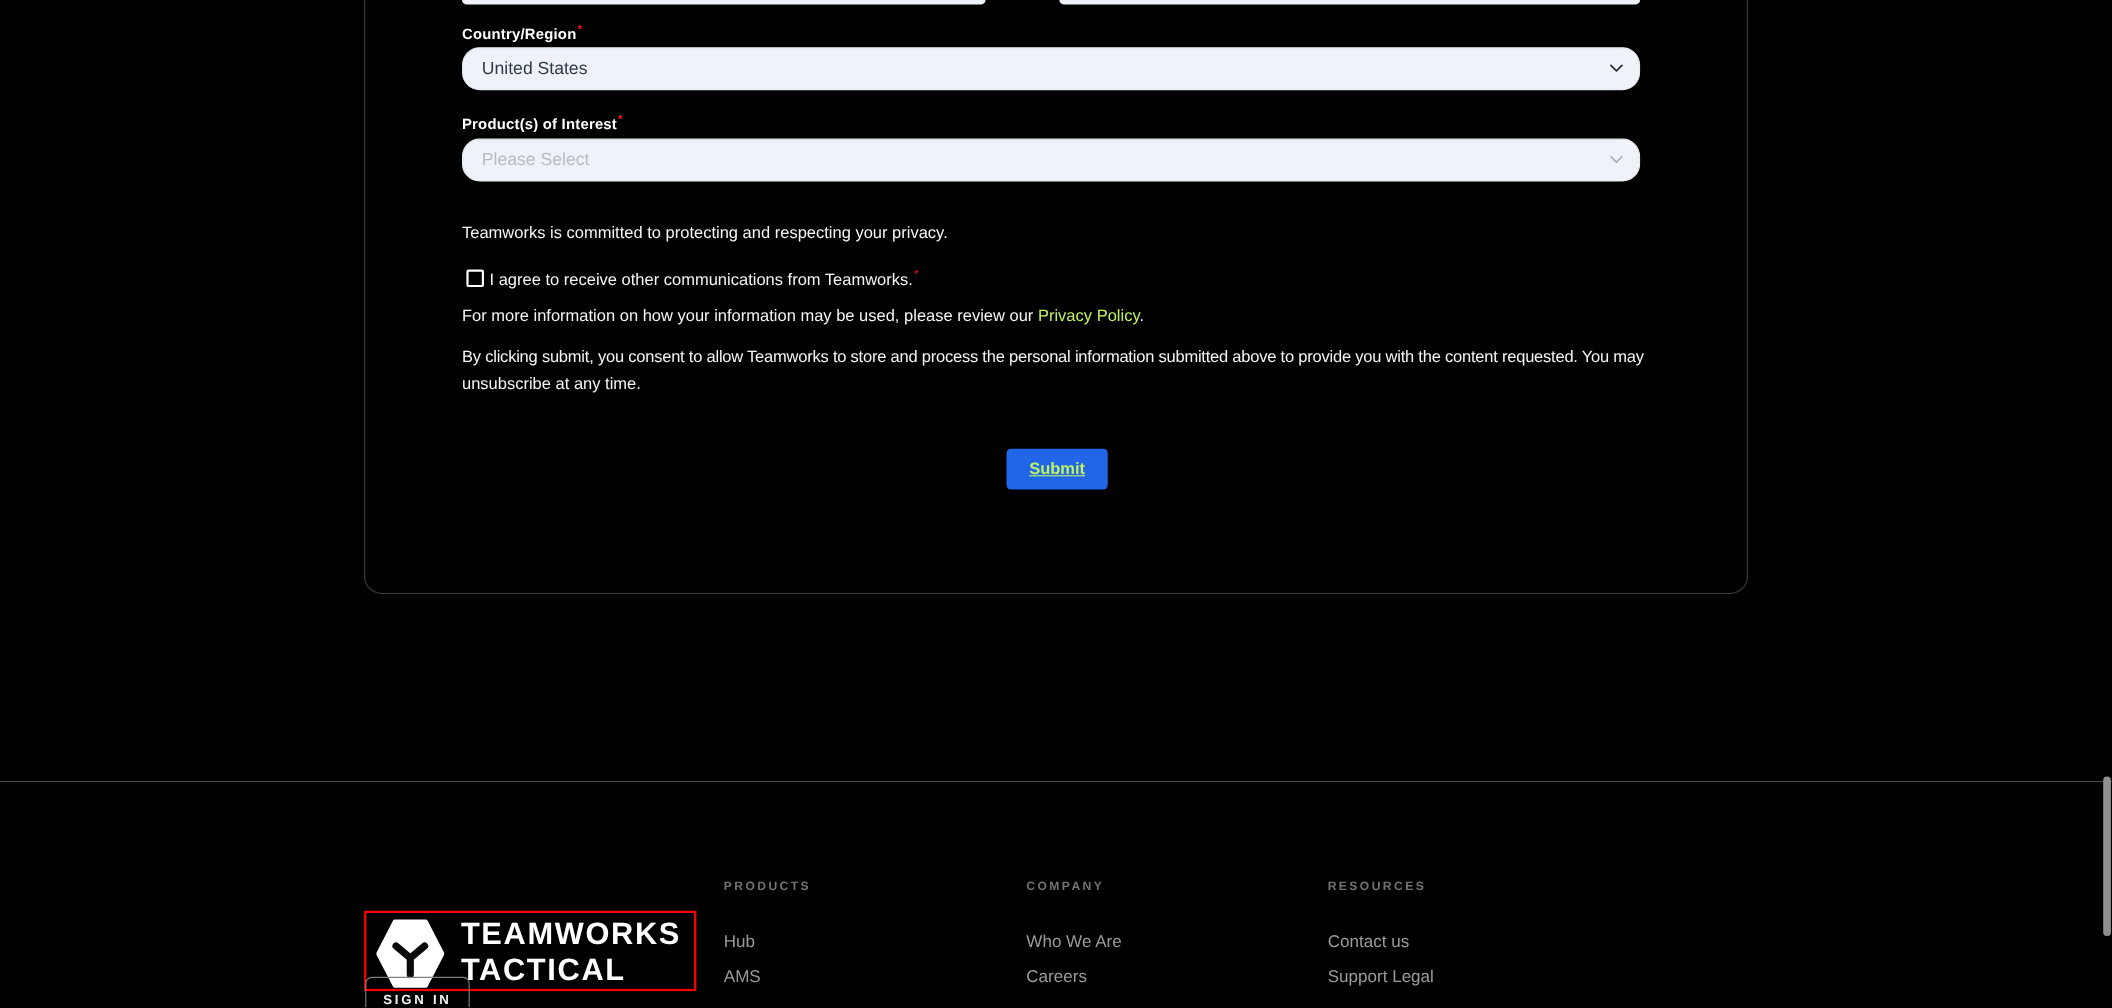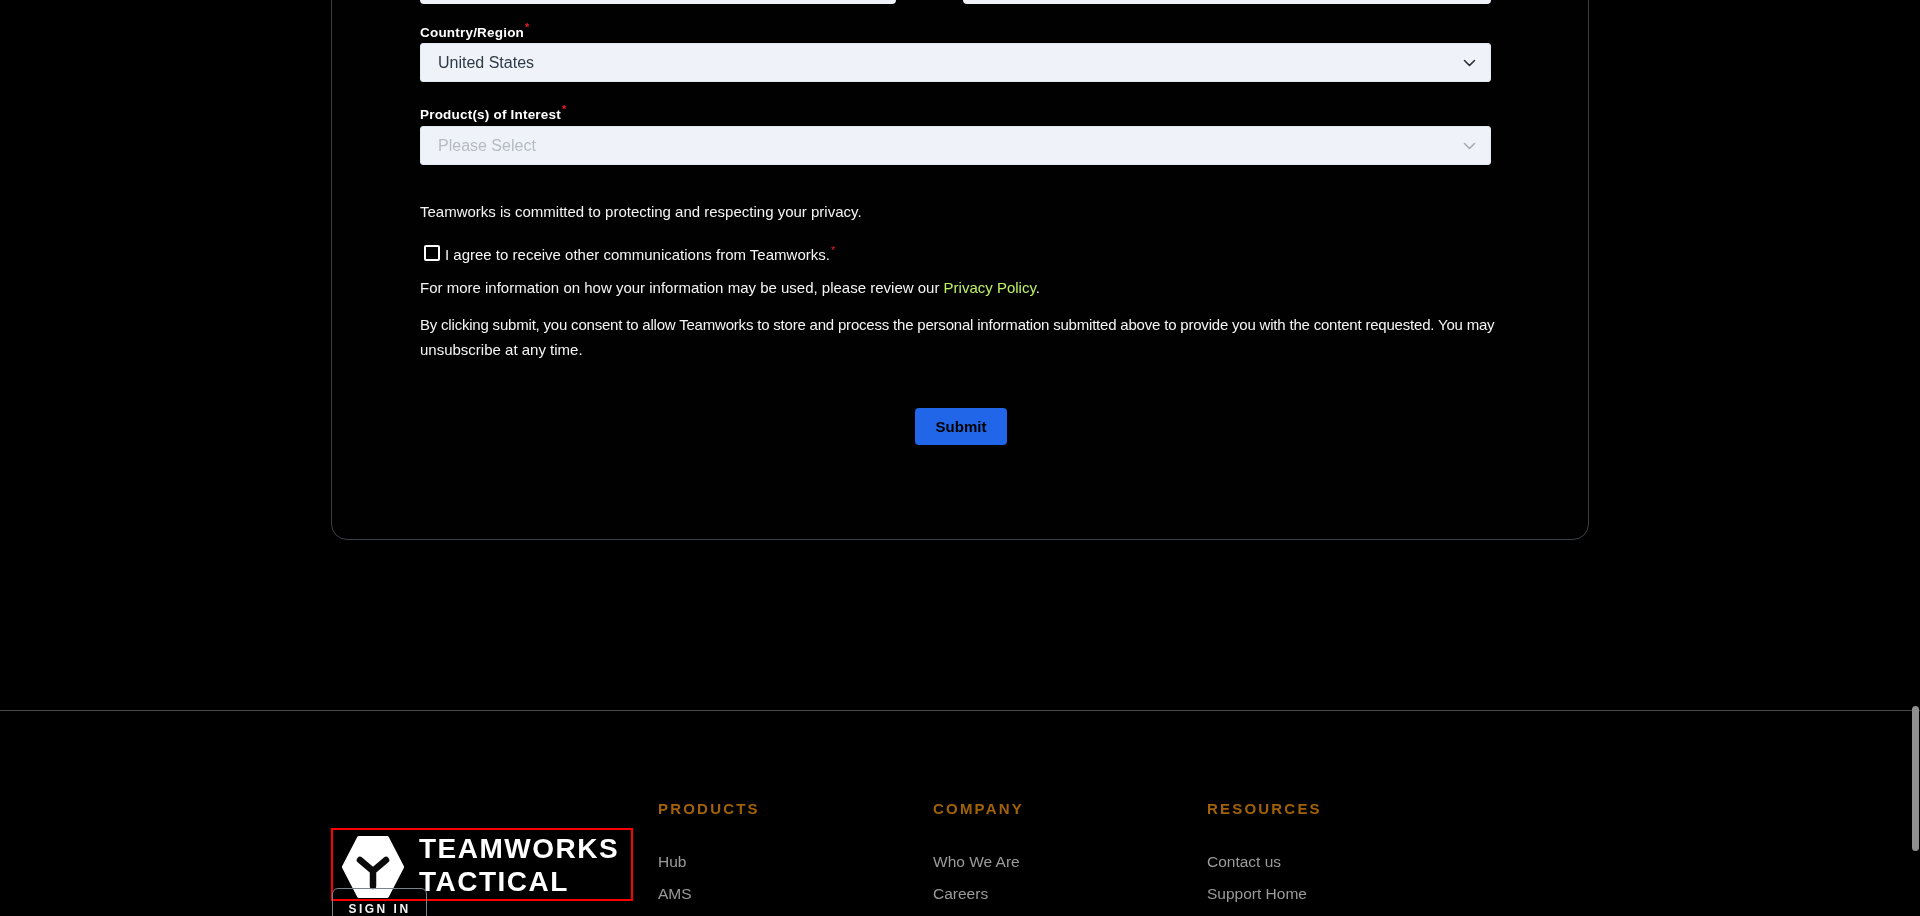--- a/index.html
+++ b/index.html
@@ -17,53 +17,53 @@
   }
   .sliver-a{left:420px;width:476px;}
   .sliver-b{left:963px;width:528px;}
   .field-label{
     position:absolute;left:420px;color:#ffffff;font-size:13.5px;font-weight:600;
     letter-spacing:.2px;
   }
   .req{color:#ec1c24;font-size:11px;vertical-align:super;margin-left:1px;}
   .select-box{
     position:absolute;left:420px;width:1071px;height:39px;background:#eff3f9;
-    border:1px solid #e3e9f0;border-radius:3px;box-sizing:border-box;cursor:pointer;
+    border:1px solid #e3e9f0;border-radius:16px;box-sizing:border-box;cursor:pointer;
     display:flex;align-items:center;padding:0 14px 0 17px;
   }
   .select-value{flex:1;font-size:16px;color:#2e3a45;}
   .select-value.placeholder{color:#b5bbc3;}
   .chev{flex:0 0 auto;}
   .body-text{position:absolute;left:420px;color:#f5f5f5;font-size:15px;white-space:nowrap;}
   .checkbox{
     position:absolute;left:424px;top:245px;width:12px;height:12px;
     border:2px solid #ffffff;border-radius:2px;background:transparent;cursor:pointer;
   }
   .policy-link{color:#bef264;cursor:pointer;}
   .submit-btn{
     position:absolute;left:915px;top:408px;width:92px;height:37px;background:#2166e8;
-    border:none;border-radius:4px;color:#000000;font-size:15px;font-weight:600;
-    font-family:inherit;cursor:pointer;
+    border:none;border-radius:4px;color:#bef264;font-size:15px;font-weight:600;
+    font-family:inherit;cursor:pointer;text-decoration:underline;
   }
   
   .footer-divider{position:absolute;left:0;top:710px;width:1920px;height:1px;background:#4a4a4a;}
   .logo-box{
     position:absolute;left:331px;top:828px;width:302px;height:73px;box-sizing:border-box;
     border:2px solid #ff0000;background:#000;cursor:pointer;
   }
   .logo-hex{position:absolute;left:9px;top:5px;}
   .logo-text{position:absolute;left:86px;top:2px;color:#ffffff;font-weight:700;
     font-size:28px;letter-spacing:1.5px;line-height:33px;white-space:nowrap;}
   .signin-btn{
     position:absolute;left:332px;top:888px;width:95px;height:42px;box-sizing:border-box;
     background:transparent;border:1px solid #7b8089;border-radius:6px;color:#f2f2f2;
     font-size:12px;font-weight:600;letter-spacing:2.5px;font-family:inherit;cursor:pointer;
   }
   .foot-col{position:absolute;top:800px;width:240px;}
-  .foot-col .col-title{color:#a16207;font-size:15px;font-weight:700;letter-spacing:2.2px;}
+  .foot-col .col-title{color:#737373;font-size:11px;font-weight:700;letter-spacing:2.2px;}
   .foot-col .col-link{display:block;color:#9b9b9b;font-size:15.5px;text-decoration:none;cursor:pointer;}
   .foot-col .link-1{margin-top:36px;}
   .foot-col .link-2{margin-top:14px;}
   .col-products{left:658px;}
   .col-company{left:933px;}
   .col-resources{left:1207px;}
   .col-legal{left:1480px;}
   .scroll-thumb{
     position:absolute;left:1912px;top:706px;width:7px;height:145px;
     background:#8f8f8f;border-radius:4px;cursor:pointer;
@@ -144,19 +144,19 @@
 
   <div class="foot-col col-company">
     <div class="col-title">COMPANY</div>
     <a class="col-link link-1">Who We Are</a>
     <a class="col-link link-2">Careers</a>
   </div>
 
   <div class="foot-col col-resources">
     <div class="col-title">RESOURCES</div>
     <a class="col-link link-1">Contact us</a>
-    <a class="col-link link-2">Support Home</a>
+    <a class="col-link link-2">Support Legal</a>
   </div>
 
 
   <div class="scroll-thumb"></div>
 
 </div>
 
 </body></html>

